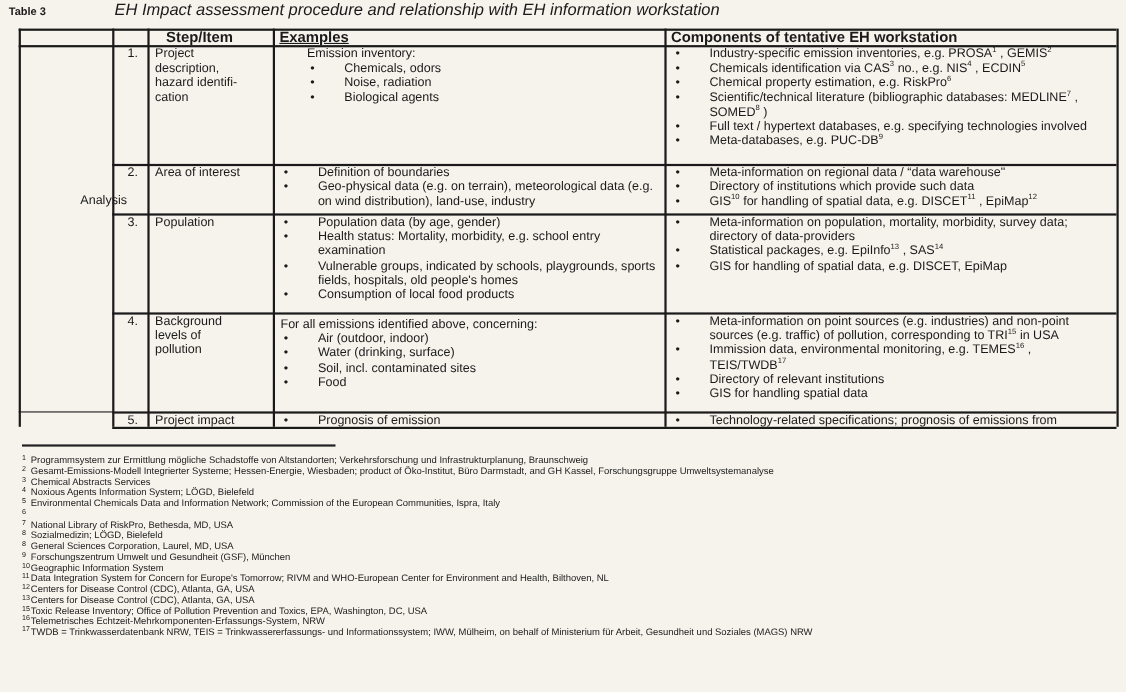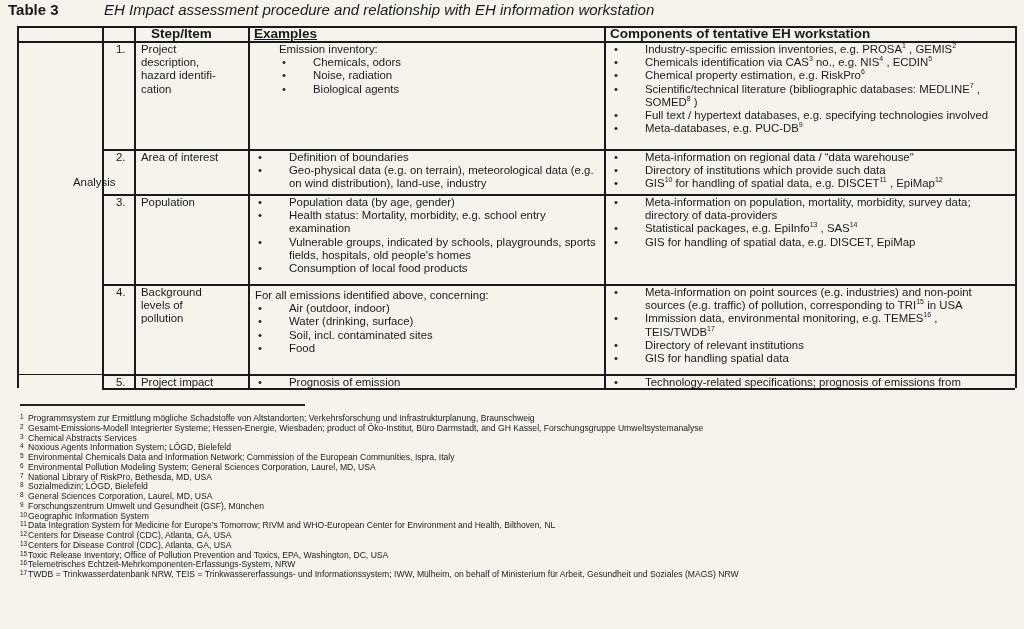--- a/index.html
+++ b/index.html
@@ -3,21 +3,21 @@
 <meta charset="utf-8">
 <style>
   html, body { margin:0; padding:0; }
   body {
     width:1024px; height:629px; overflow:hidden; position:relative;
     background:#f6f3ec;
     font-family:"Liberation Sans", sans-serif;
     color:#1a1a1a;
   }
   .title-row { position:absolute; left:8px; top:1px; height:18px; display:flex; align-items:baseline; }
-  .table-label { font-weight:bold; font-size:15px; width:96px; }
+  .table-label { font-weight:bold; font-size:10px; width:96px; }
   .table-caption { font-style:italic; font-size:15px; }
 
   .tbl { position:absolute; left:17px; top:26px; width:998px; }
   .line { position:absolute; background:#1a1a1a; }
   .cell { position:absolute; font-size:11.4px; line-height:13.2px; }
   .hdr { font-weight:bold; font-size:13.5px; }
   .bl { position:relative; padding-left:34px; }
   .bl .dot { position:absolute; left:3px; top:0; }
   .sup { font-size:7px; vertical-align:super; line-height:0; }
 
@@ -135,21 +135,20 @@
     <div class="fn">
       <span class="fn-num">4</span>
       <span>Noxious Agents Information System; LÖGD, Bielefeld</span>
     </div>
     <div class="fn">
       <span class="fn-num">5</span>
       <span>Environmental Chemicals Data and Information Network; Commission of the European Communities, Ispra, Italy</span>
     </div>
     <div class="fn">
       <span class="fn-num">6</span>
-      <span>Environmental Pollution Modeling System; General Sciences Corporation, Laurel, MD, USA</span>
     </div>
     <div class="fn">
       <span class="fn-num">7</span>
       <span>National Library of RiskPro, Bethesda, MD, USA</span>
     </div>
     <div class="fn">
       <span class="fn-num">8</span>
       <span>Sozialmedizin; LÖGD, Bielefeld</span>
     </div>
     <div class="fn">
@@ -159,21 +158,21 @@
     <div class="fn">
       <span class="fn-num">9</span>
       <span>Forschungszentrum Umwelt und Gesundheit (GSF), München</span>
     </div>
     <div class="fn">
       <span class="fn-num">10</span>
       <span>Geographic Information System</span>
     </div>
     <div class="fn">
       <span class="fn-num">11</span>
-      <span>Data Integration System for Medicine for Europe's Tomorrow; RIVM and WHO-European Center for Environment and Health, Bilthoven, NL</span>
+      <span>Data Integration System for Concern for Europe's Tomorrow; RIVM and WHO-European Center for Environment and Health, Bilthoven, NL</span>
     </div>
     <div class="fn">
       <span class="fn-num">12</span>
       <span>Centers for Disease Control (CDC), Atlanta, GA, USA</span>
     </div>
     <div class="fn">
       <span class="fn-num">13</span>
       <span>Centers for Disease Control (CDC), Atlanta, GA, USA</span>
     </div>
     <div class="fn">

